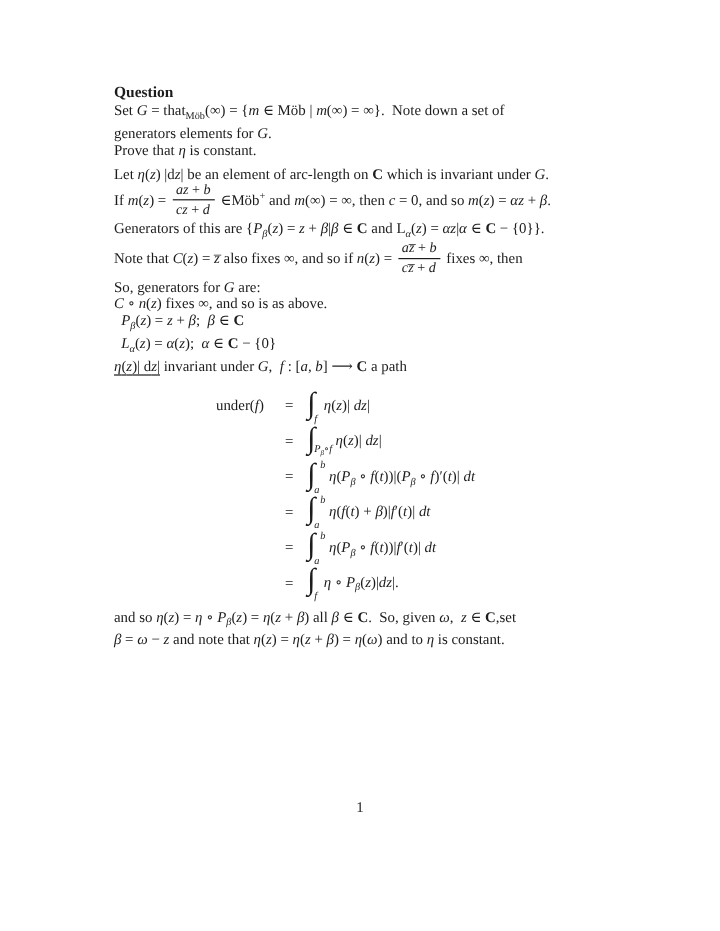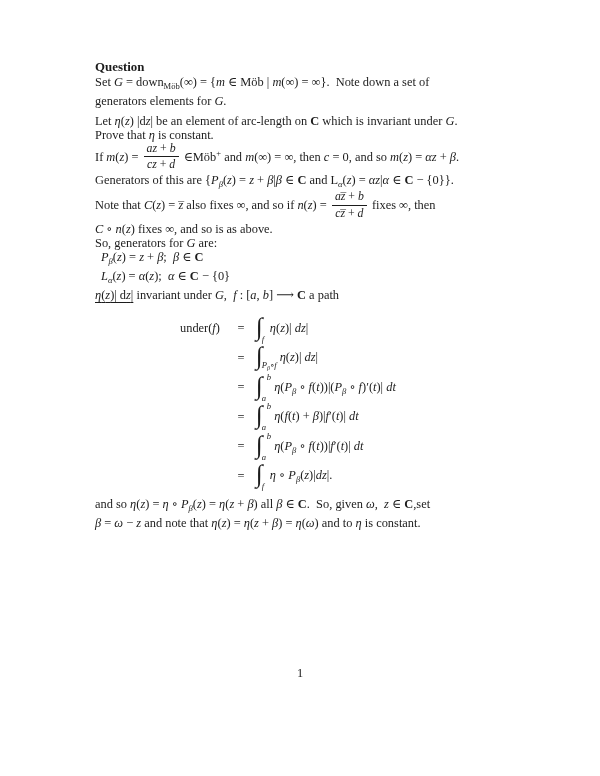--- a/index.html
+++ b/index.html
@@ -3,33 +3,33 @@
 <meta charset="utf-8">
 <style>
   html,body{margin:0;padding:0;}
   body{width:600px;height:776px;background:#e8e8e8;}
   .page{
     position:relative;width:600px;height:776px;overflow:hidden;
     background:var(--paper,#ffffff);color:var(--ink,#1c1c1c);
     font-family:"Liberation Serif","DejaVu Serif","DejaVu Sans",serif;
     font-size:12.4px;line-height:14.4px;
   }
-  .content{position:absolute;left:95px;top:60px;width:414px;}
+  .content{position:absolute;left:95px;top:70px;width:414px;}
   .h{font-weight:bold;font-size:12.9px;line-height:15px;}
   .ln{white-space:nowrap;}
   .psp{margin-top:6px;}
   .asp{margin-top:7px;}
   .indent{padding-left:6px;}
   .it{font-style:italic;}
   .bd{font-weight:bold;}
   .sub{font-size:69%;vertical-align:-22%;}
   .subit{font-size:69%;vertical-align:-22%;font-style:italic;}
   .sup{font-size:69%;vertical-align:33%;}
   .u{text-decoration:underline;text-underline-offset:2.5px;}
-  .frac{display:inline-block;vertical-align:middle;text-align:center;
+  .frac{display:inline-block;vertical-align:middle;text-align:left;
         line-height:1.15;font-size:11.8px;margin:0 2px;position:relative;top:-1px;}
   .frac .num{display:block;padding:0 3px 1px;}
   .frac .den{display:block;border-top:1px solid var(--ink,#1c1c1c);padding:1px 3px 0;}
   .int{display:inline-flex;vertical-align:middle;margin-right:3px;position:relative;top:-1px;}
   .ig{font-size:25px;line-height:26px;}
   .lims{display:inline-flex;flex-direction:column;justify-content:space-between;
         height:28px;font-size:8.6px;line-height:9px;}
   .lt{display:block;min-height:9px;margin-left:4px;}
   .lb{display:block;min-height:9px;margin-top:auto;margin-left:-1px;margin-bottom:-2px;}
   .eqblock{margin:12px 0 6px 85px;}
@@ -39,30 +39,30 @@
   .eqexpr{display:inline-block;}
   .pageno{position:absolute;left:0;top:666px;width:100%;text-align:center;font-size:12.4px;}
 </style>
 </head>
 <body>
 
 <div class="page">
   <main class="content">
 
     <div class="h">Question</div>
-    <div class="ln"><span>Set </span><span class="it">G</span><span> = down</span><span class="sub">Möb</span><span>(∞) = {</span><span class="it">m</span><span> ∈ Möb | </span><span class="it">m</span><span>(∞) = ∞}. Note down a set of</span></div>
+    <div class="ln"><span>Set </span><span class="it">G</span><span> = that</span><span class="sub">Möb</span><span>(∞) = {</span><span class="it">m</span><span> ∈ Möb | </span><span class="it">m</span><span>(∞) = ∞}. Note down a set of</span></div>
     <div class="ln"><span>generators elements for </span><span class="it">G</span><span>.</span></div>
+    <div class="ln"><span>Prove that </span><span class="it">η</span><span> is constant.</span></div>
     <div class="ln psp"><span>Let </span><span class="it">η</span><span>(</span><span class="it">z</span><span>) |d</span><span class="it">z</span><span>| be an element of arc-length on </span><span class="bd">C</span><span> which is invariant under </span><span class="it">G</span><span>.</span></div>
-    <div class="ln"><span>Prove that </span><span class="it">η</span><span> is constant.</span></div>
 
     <div class="ln"><span>If </span><span class="it">m</span><span>(</span><span class="it">z</span><span>) = </span><span class="frac"><span class="num"><span class="it">az</span><span> + </span><span class="it">b</span></span><span class="den"><span class="it">cz</span><span> + </span><span class="it">d</span></span></span><span> ∈Möb</span><span class="sup">+</span><span> and </span><span class="it">m</span><span>(∞) = ∞, then </span><span class="it">c</span><span> = 0, and so </span><span class="it">m</span><span>(</span><span class="it">z</span><span>) = </span><span class="it">αz</span><span> + </span><span class="it">β</span><span>.</span></div>
     <div class="ln"><span>Generators of this are {</span><span class="it">P</span><span class="subit">β</span><span>(</span><span class="it">z</span><span>) = </span><span class="it">z</span><span> + </span><span class="it">β</span><span>|</span><span class="it">β</span><span> ∈ </span><span class="bd">C</span><span> and L</span><span class="subit">α</span><span>(</span><span class="it">z</span><span>) = </span><span class="it">αz</span><span>|</span><span class="it">α</span><span> ∈ </span><span class="bd">C</span><span> − {0}}.</span></div>
     <div class="ln"><span>Note that </span><span class="it">C</span><span>(</span><span class="it">z</span><span>) = </span><span class="it">z̅</span><span> also fixes ∞, and so if </span><span class="it">n</span><span>(</span><span class="it">z</span><span>) = </span><span class="frac"><span class="num"><span class="it">az̅</span><span> + </span><span class="it">b</span></span><span class="den"><span class="it">cz̅</span><span> + </span><span class="it">d</span></span></span><span> fixes ∞, then</span></div>
+    <div class="ln"><span>So, generators for </span><span class="it">G</span><span> are:</span></div>
     <div class="ln"><span class="it">C</span><span> ∘ </span><span class="it">n</span><span>(</span><span class="it">z</span><span>) fixes ∞, and so is as above.</span></div>
-    <div class="ln"><span>So, generators for </span><span class="it">G</span><span> are:</span></div>
     <div class="ln indent"><span class="it">P</span><span class="subit">β</span><span>(</span><span class="it">z</span><span>) = </span><span class="it">z</span><span> + </span><span class="it">β</span><span>; </span><span class="it">β</span><span> ∈ </span><span class="bd">C</span></div>
     <div class="ln indent"><span class="it">L</span><span class="subit">α</span><span>(</span><span class="it">z</span><span>) = </span><span class="it">α</span><span>(</span><span class="it">z</span><span>); </span><span class="it">α</span><span> ∈ </span><span class="bd">C</span><span> − {0}</span></div>
     <div class="ln"><span class="u"><span class="it">η</span><span>(</span><span class="it">z</span><span>)| d</span><span class="it">z</span><span>|</span></span><span> invariant under </span><span class="it">G</span><span>, </span><span class="it">f</span><span> : [</span><span class="it">a</span><span>, </span><span class="it">b</span><span>] ⟶ </span><span class="bd">C</span><span> a path</span></div>
 
     <div class="eqblock">
       <div class="eqrow">
         <span class="eqlabel"><span>under(</span><span class="it">f</span><span>)</span></span>
         <span class="eqeq">=</span>
         <span class="eqexpr"><span class="int">
               <span class="ig">∫</span>

